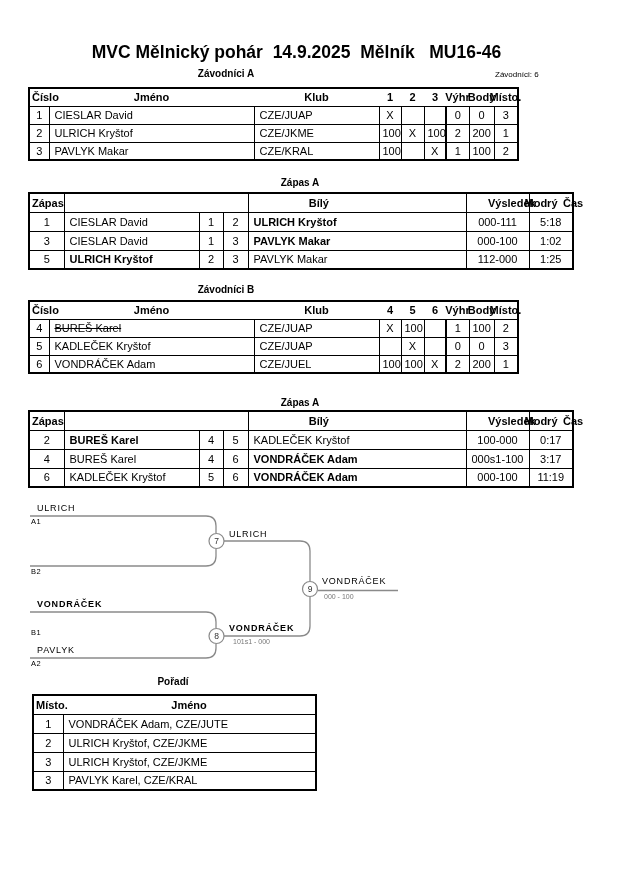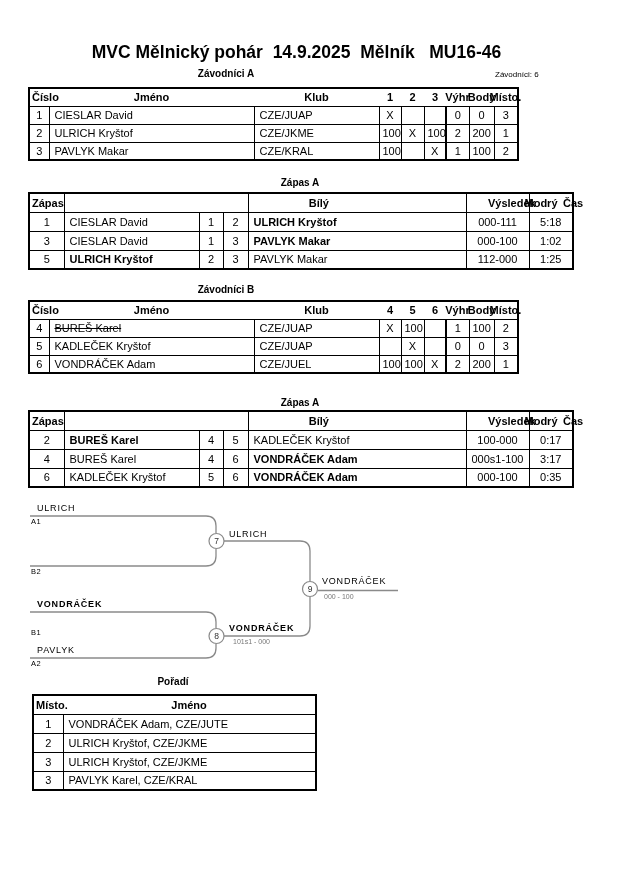--- a/index.html
+++ b/index.html
@@ -242,21 +242,21 @@
     <td class="c">000s1-100</td>
     <td class="c">3:17</td>
   </tr>
   <tr>
     <td class="c">6</td>
     <td class="l">KADLEČEK Kryštof</td>
     <td class="c">5</td>
     <td class="c">6</td>
     <td class="l b">VONDRÁČEK Adam</td>
     <td class="c">000-100</td>
-    <td class="c">0:35</td>
+    <td class="c">11:19</td>
   </tr>
 </tbody>
   </table>
 
 <svg class="abs" style="left:0;top:495px" width="630" height="180" viewBox="0 495 630 180">
   <g fill="none" stroke="#8a8a8a" stroke-width="1.3">
     <path d="M30 516 H206 Q216 516 216 526 V533"></path>
     <path d="M30 566 H206 Q216 566 216 556 V549"></path>
     <path d="M224 541 H300 Q310 541 310 551 V581"></path>
     <path d="M30 612 H206 Q216 612 216 622 V628"></path>

